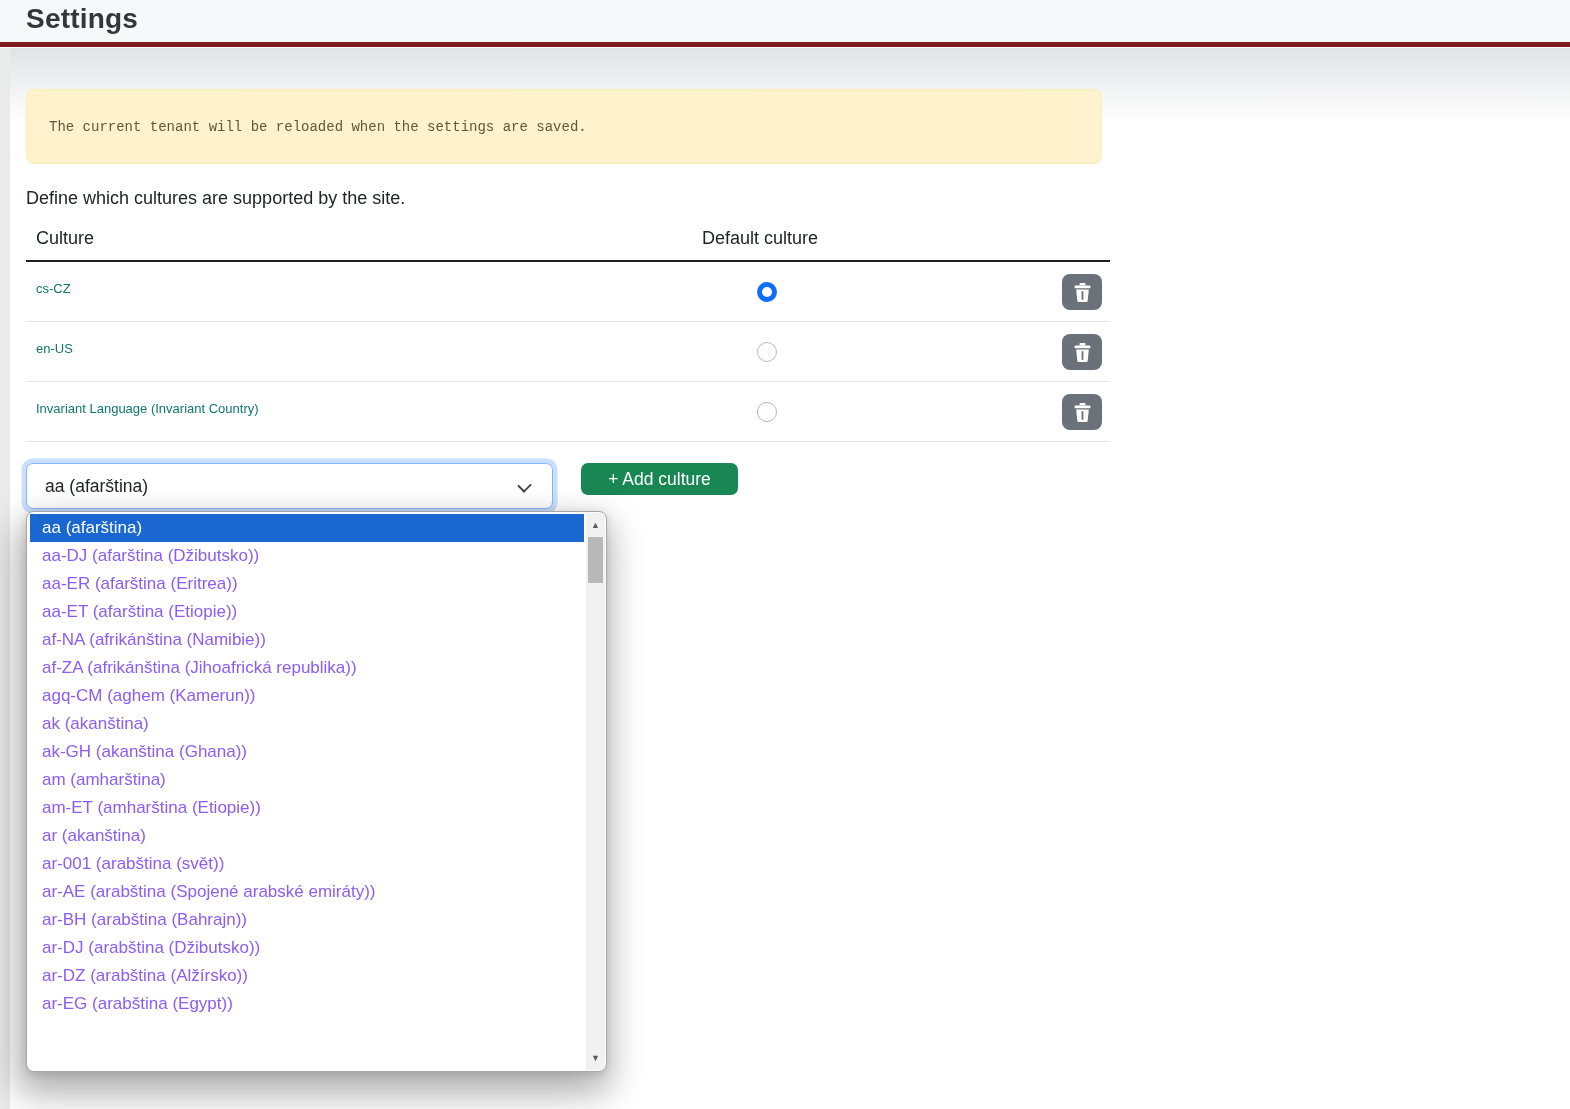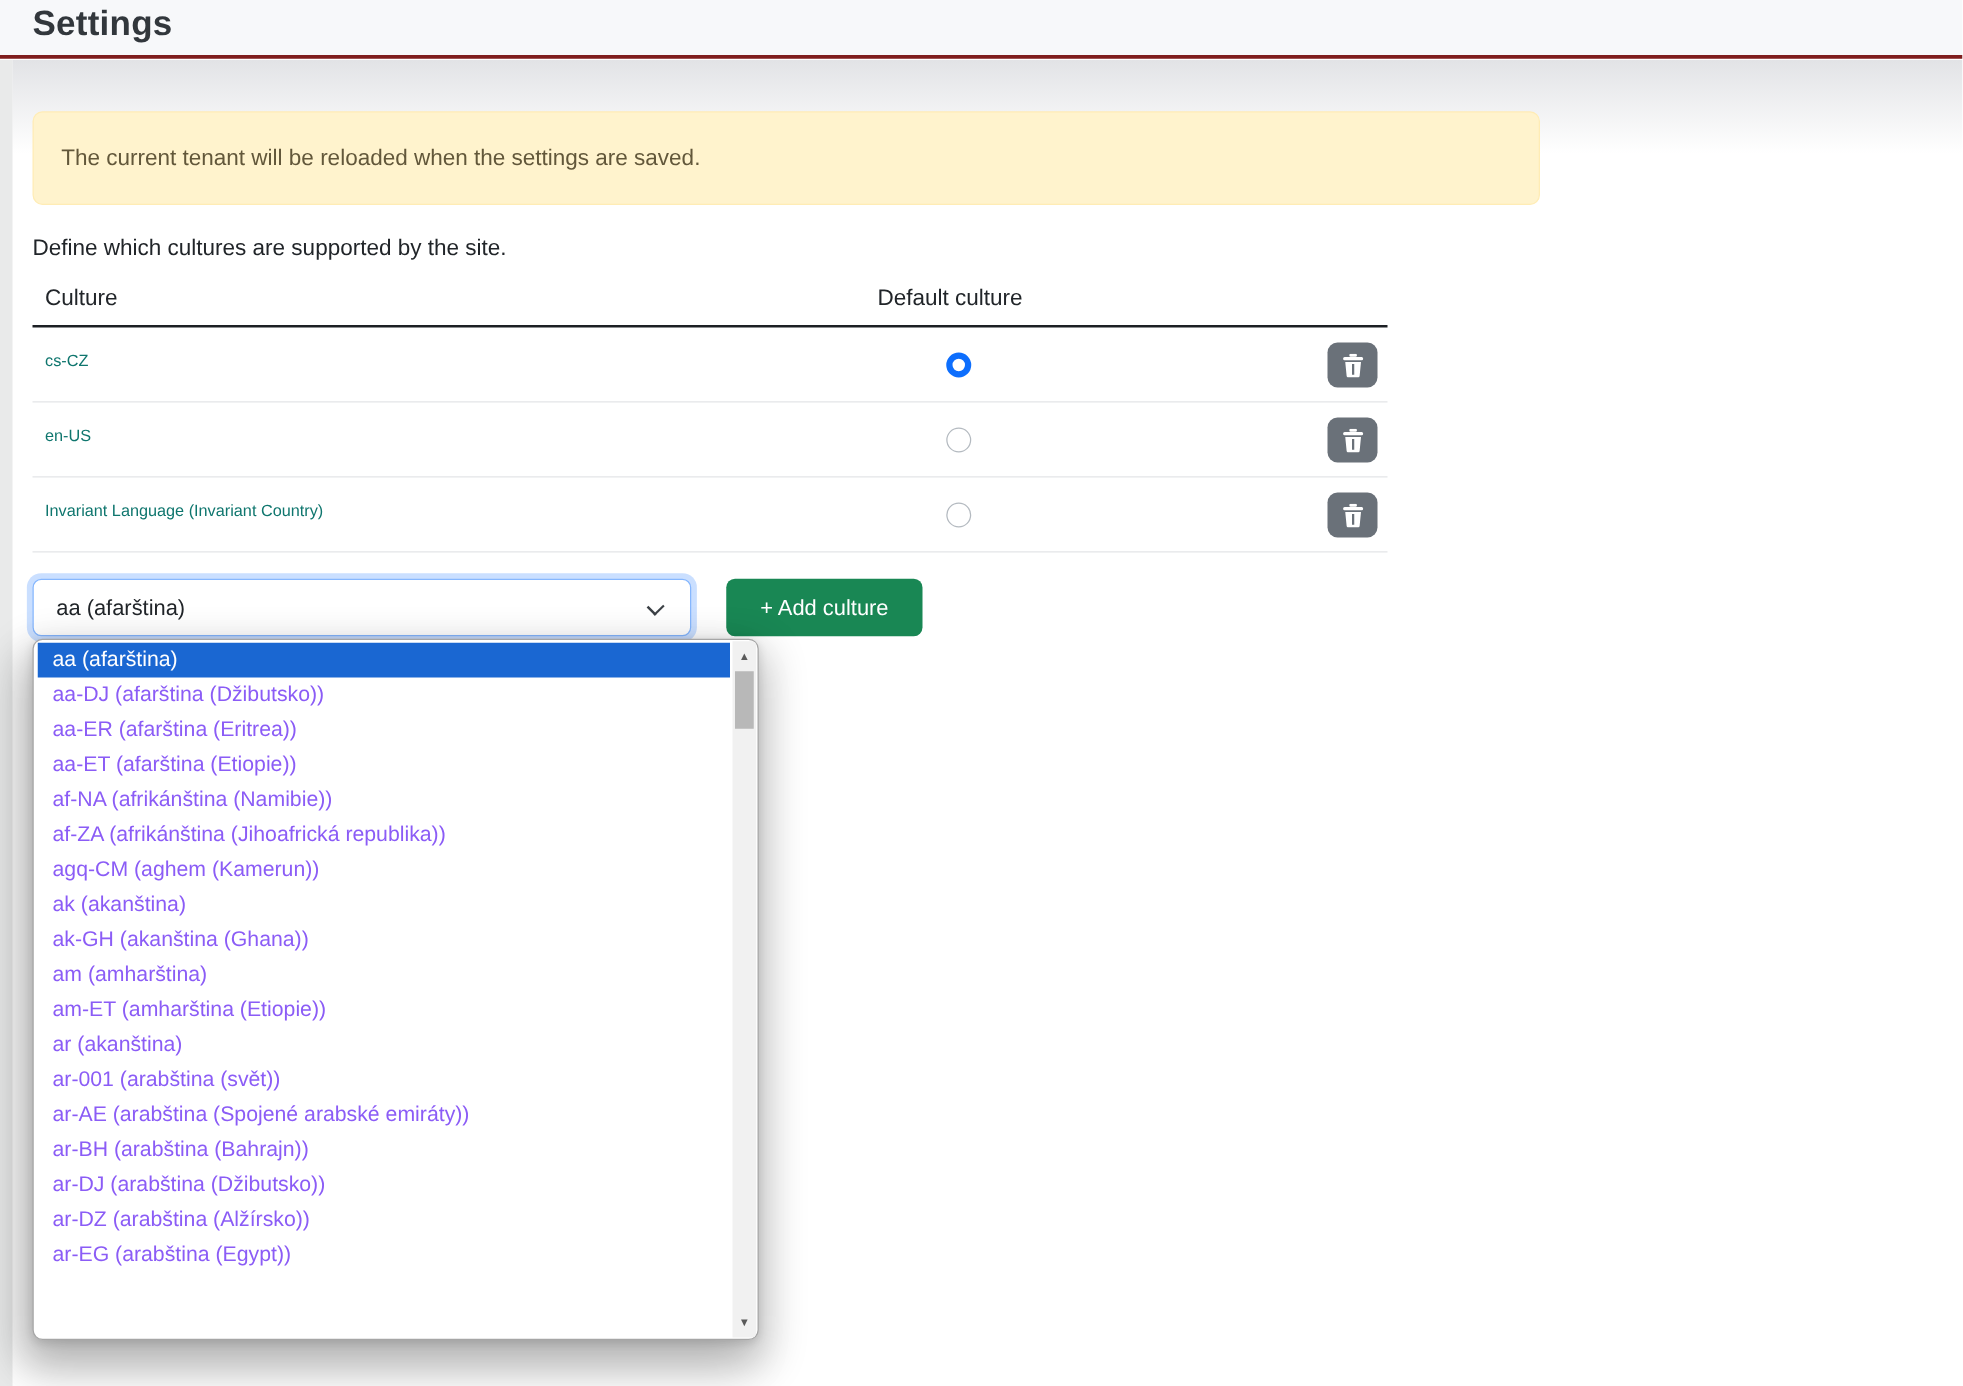--- a/index.html
+++ b/index.html
@@ -8,44 +8,44 @@
     position:relative;
     font-family:"Liberation Sans", sans-serif;
     background:#ffffff;
     overflow:hidden;
     color:#212529;
   }
 
   
   .topbar {
     position:absolute; left:0; top:0; width:1570px; height:47px;
-    background:#f7f8fa; border-bottom:3px solid #7f1d1d;
+    background:#f7f8fa; border-bottom:5px solid #7f1d1d;
   }
   .page-title {
     position:absolute; left:26px; top:3px;
     font-size:28px; font-weight:700; color:#32373c; letter-spacing:.2px;
   }
 
   
   .left-strip {
     position:absolute; left:0; top:48px; width:10px; height:1061px;
     background:#e9eaea;
   }
   .scroll-shadow {
     position:absolute; left:10px; top:48px; width:1560px; height:88px;
     background:linear-gradient(to bottom, #e2e3e6 0%, rgba(255,255,255,0) 85%);
     pointer-events:none;
   }
 
   
   .alert {
-    position:absolute; left:26px; top:89px; width:1206px; height:75px;
+    position:absolute; left:26px; top:89px; width:1076px; height:75px;
     background:#fff3cd; border:1px solid #ffecb5; border-radius:8px;
     display:flex; align-items:center; padding-left:22px;
-    font-size:18px; color:#62573a;
+    font-size:14px; color:#62573a;font-family:Liberation Mono, monospace;
   }
 
   
   .intro {
     position:absolute; left:26px; top:188px;
     font-size:18px; color:#212529;
   }
 
   
   .culture-table {
@@ -88,21 +88,21 @@
     display:flex; align-items:center; padding-left:18px;
     font-size:17.5px; color:#212529; cursor:default;
   }
   .chevron {
     position:absolute; right:22px; top:16px;
     width:11px; height:11px;
     border-left:2px solid #3c4146; border-bottom:2px solid #3c4146;
     transform:rotate(-45deg) scale(1,.85);
   }
   .add-btn {
-    position:absolute; left:581px; top:463px; width:157px; height:46px;
+    position:absolute; left:581px; top:463px; width:157px; height:32px;
     background:#198754; color:#ffffff; border:none; border-radius:7px;
     font-size:17.5px; font-family:"Liberation Sans", sans-serif;
     cursor:pointer;
   }
 
   
   .dropdown {
     position:absolute; left:26px; top:511px; width:581px; height:561px;
     background:#ffffff; border:1px solid #a6a6a6; border-radius:8px;
     box-shadow:0 14px 32px 8px rgba(0,0,0,.20), -10px 20px 38px rgba(0,0,0,.14), 0 2px 8px rgba(0,0,0,.12);

